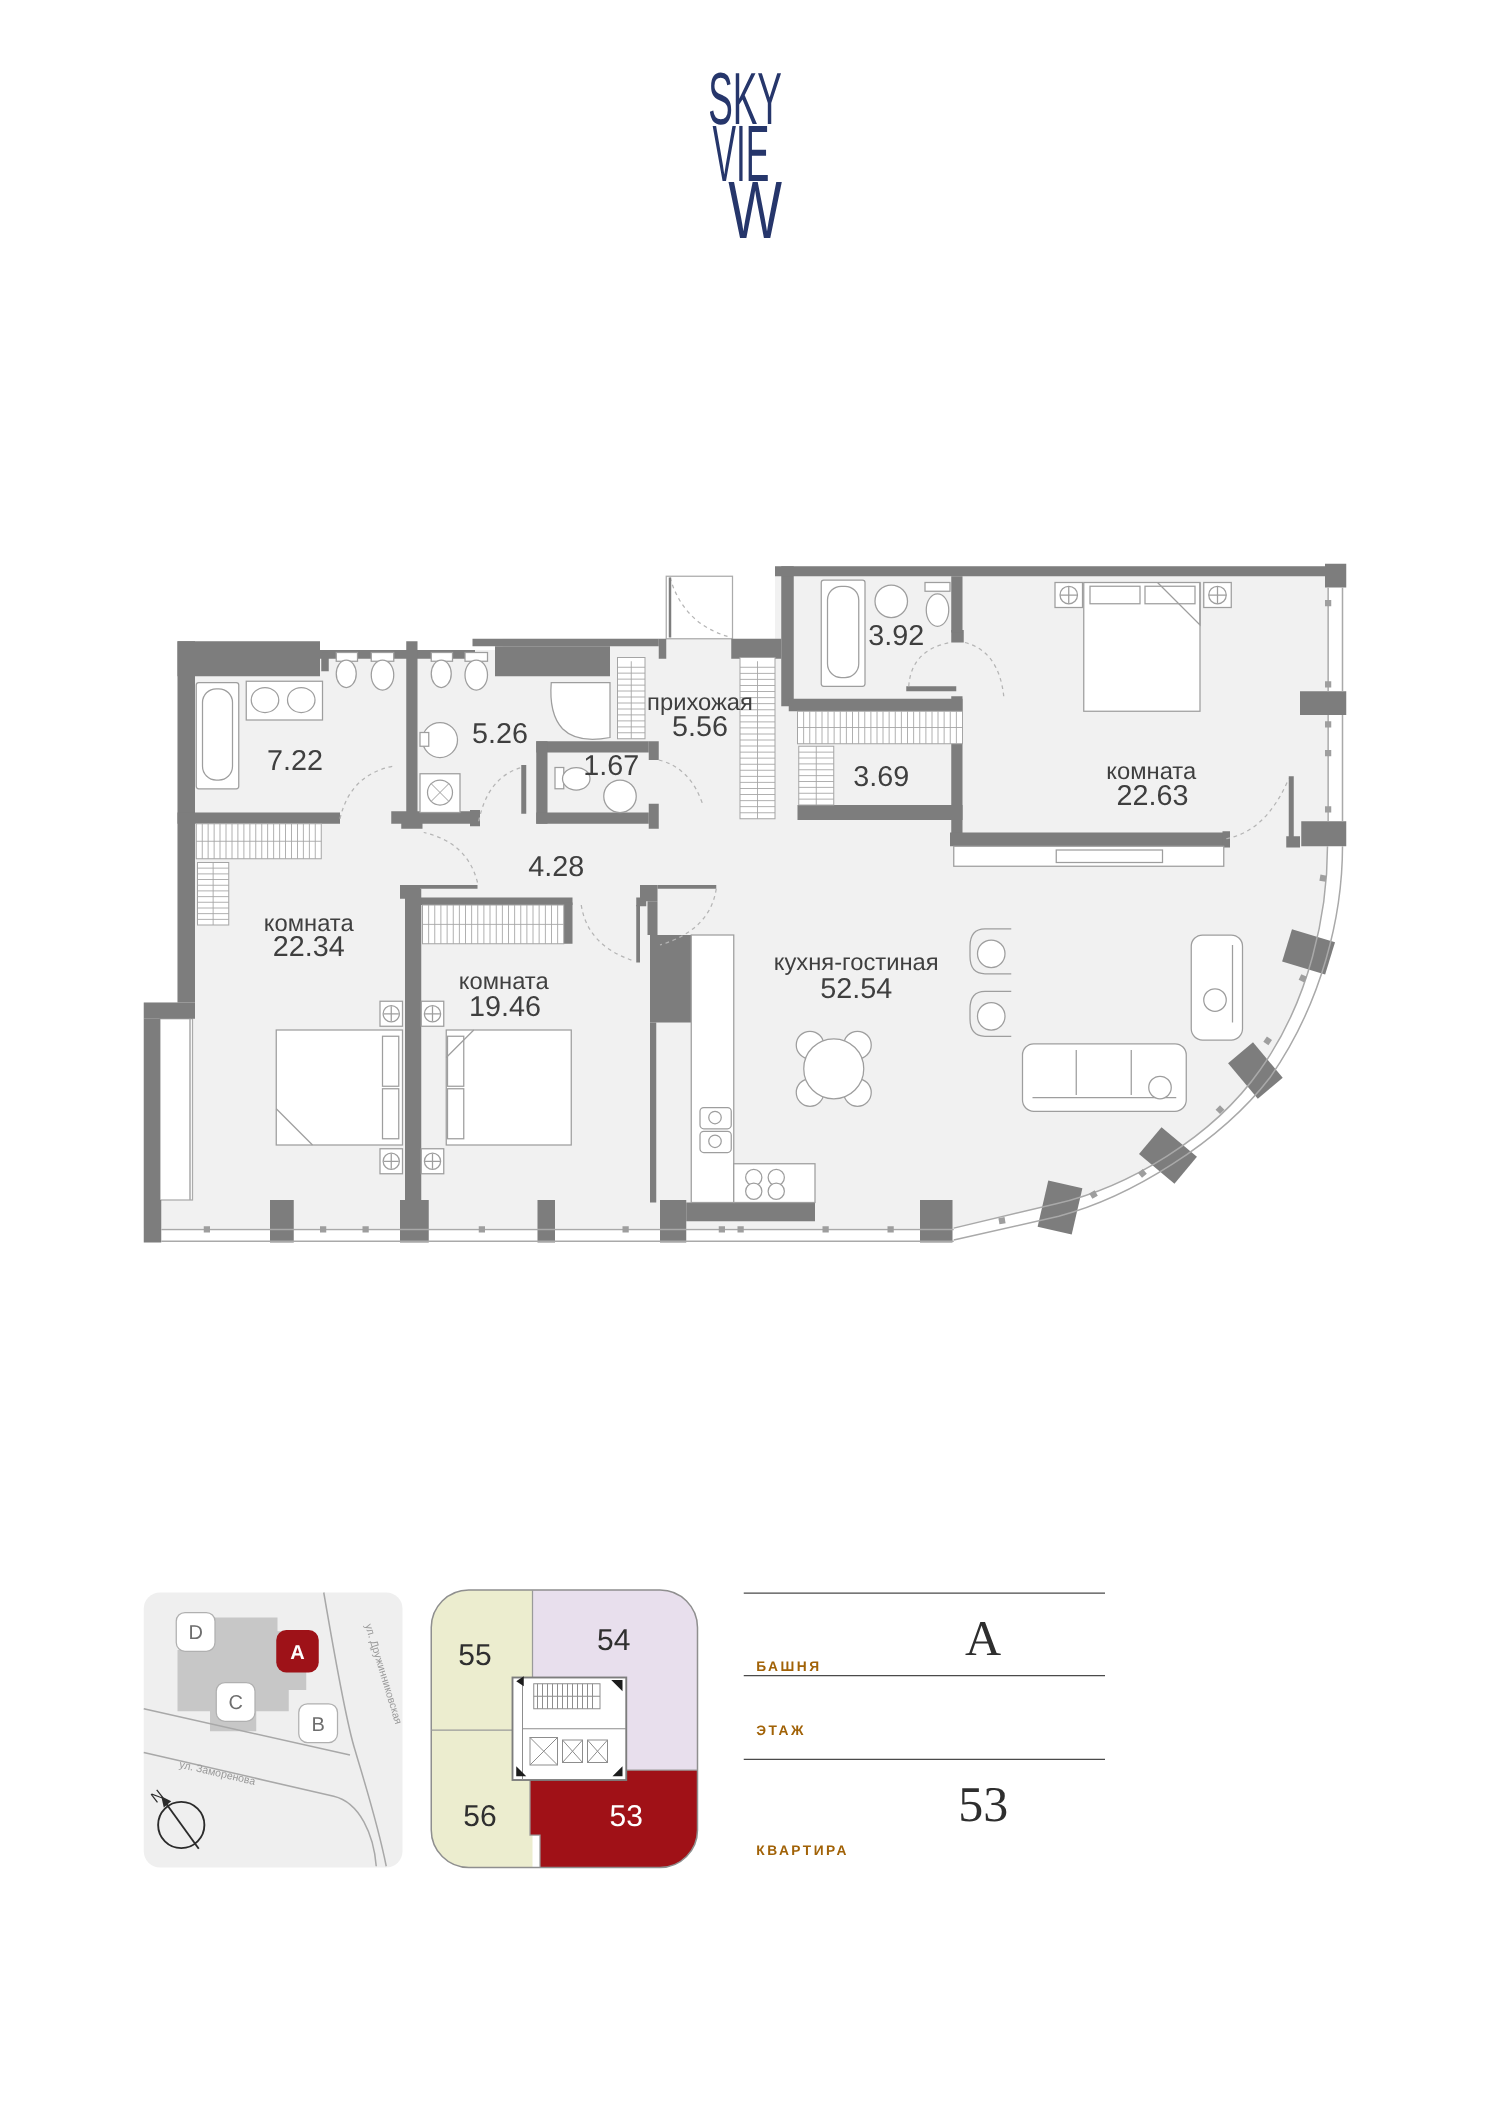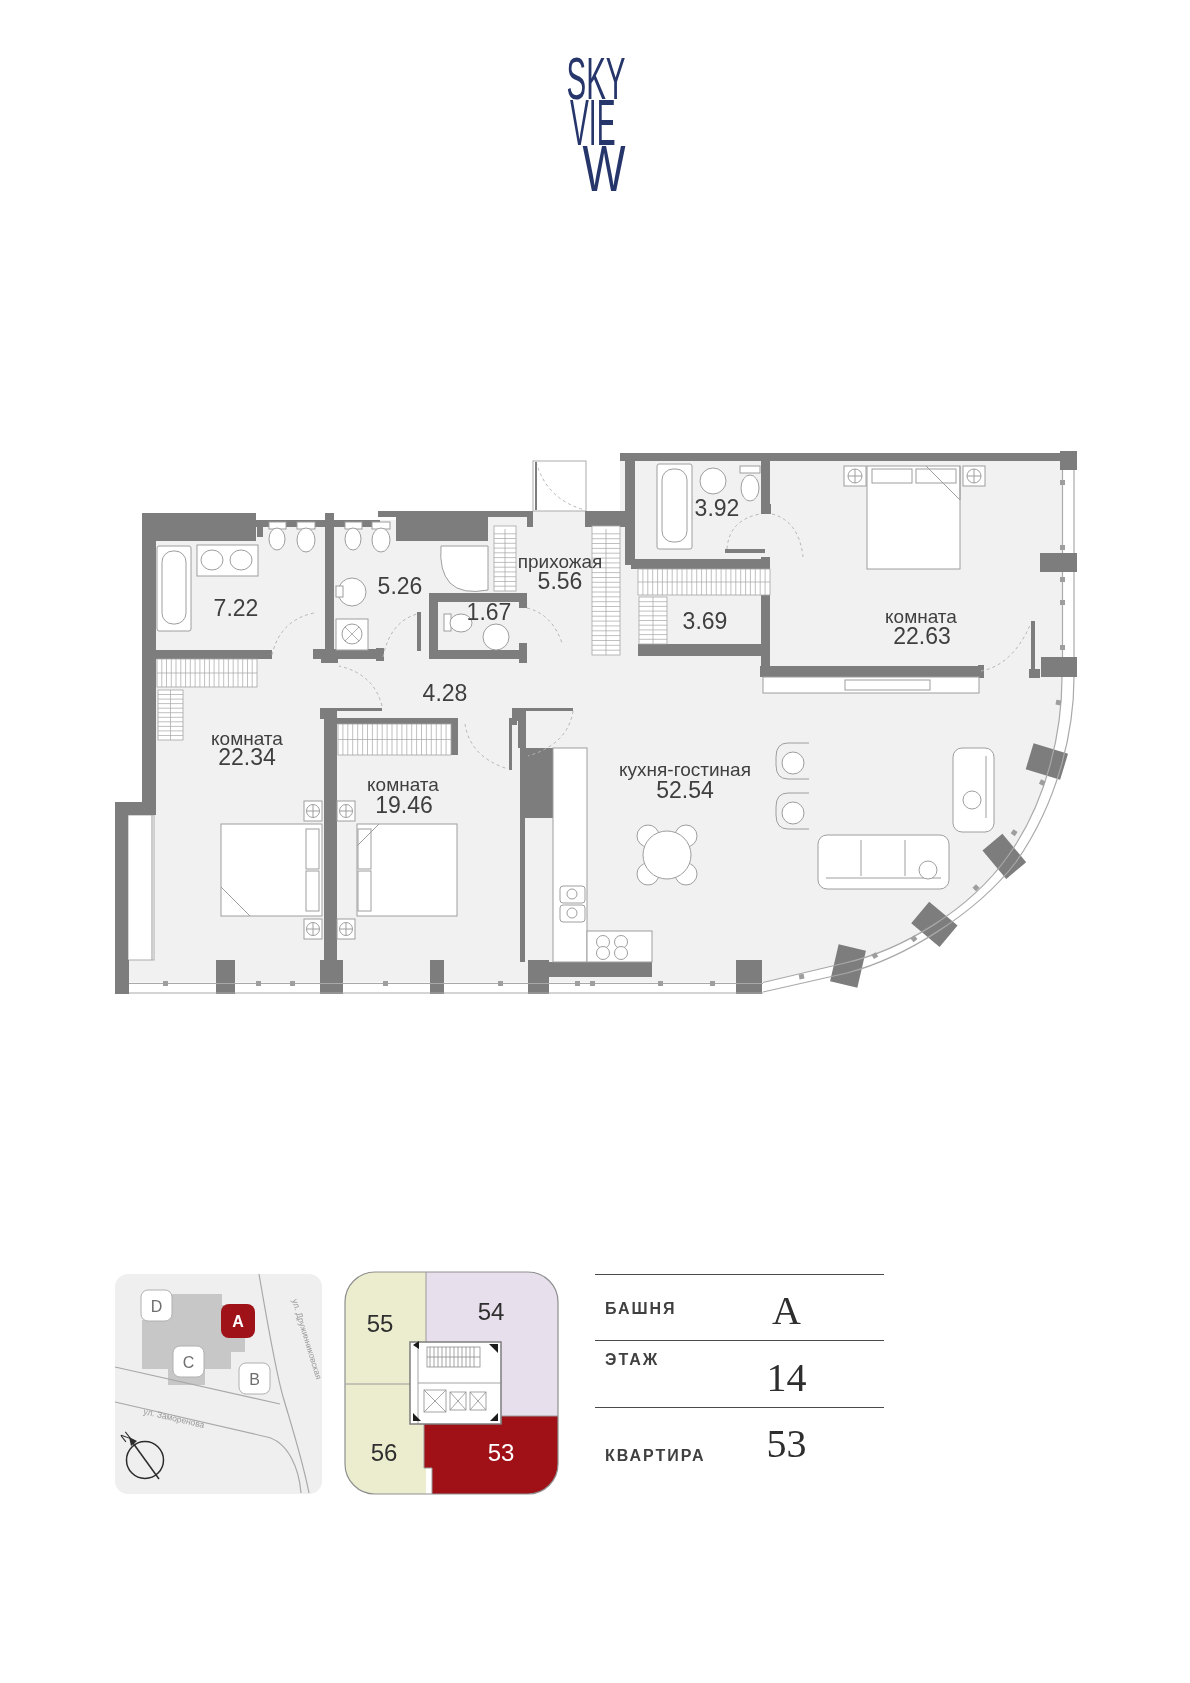--- a/index.html
+++ b/index.html
@@ -1,21 +1,21 @@
 <!DOCTYPE html>
 <html><head>
 <meta charset="utf-8">
 <style>
   html,body{margin:0;padding:0;background:#fff;}
   body{width:1190px;height:1683px;position:relative;font-family:"Liberation Sans",sans-serif;}
   svg{position:absolute;left:0;top:0;}
   
   #tbl{position:absolute;left:595px;top:1274px;width:289px;height:266px;}
   .tline{position:absolute;left:0;width:289px;height:1px;background:#4a4a4a;}
-  .tlabel{position:absolute;left:10px;color:#404040;font-size:16px;letter-spacing:2px;font-weight:bold;}
+  .tlabel{position:absolute;left:10px;color:#a16207;font-size:11px;letter-spacing:2px;font-weight:bold;margin-top:28px;}
   .tval{position:absolute;left:94px;width:195px;text-align:center;font-family:"Liberation Serif",serif;font-size:40px;color:#2e2e2e;}
   #brow{position:absolute;left:0;top:199px;width:288px;height:65px;border:2px solid #2e2e2e;display:flex;}
   #brow .c1{width:86px;background:#e9efe7;border-right:2px solid #2e2e2e;display:flex;align-items:center;justify-content:flex-start;padding-left:8px;box-sizing:border-box;font-size:33px;color:#2e2e2e;}
   #brow .c2{width:80px;border-right:2px solid #2e2e2e;display:flex;align-items:center;justify-content:center;padding-right:9px;box-sizing:border-box;font-size:21px;color:#2e2e2e;}
   #brow .c3{flex:1;display:flex;align-items:center;justify-content:center;font-size:21px;color:#2e2e2e;}
 </style>
 </head>
 <body>
 <svg width="1190" height="1683" viewBox="0 0 1190 1683" font-family="Liberation Sans, sans-serif">
 
@@ -487,15 +487,14 @@
 </svg>
 
 <div id="tbl">
   <div class="tline" style="top:0"></div>
   <div class="tline" style="top:66px"></div>
   <div class="tline" style="top:133px"></div>
   <div class="tlabel" style="top:26px">БАШНЯ</div>
   <div class="tlabel" style="top:77px">ЭТАЖ</div>
   <div class="tlabel" style="top:173px">КВАРТИРА</div>
   <div class="tval" style="top:13px">А</div>
-  <div class="tval" style="top:80px">14</div>
   <div class="tval" style="top:146px">53</div>
 </div>
 
 </body></html>

